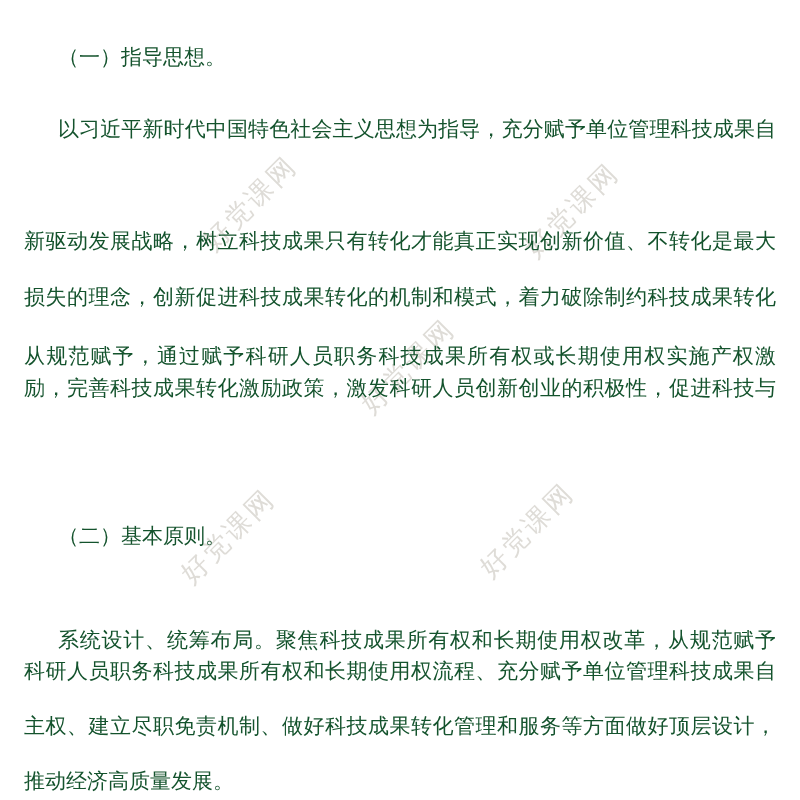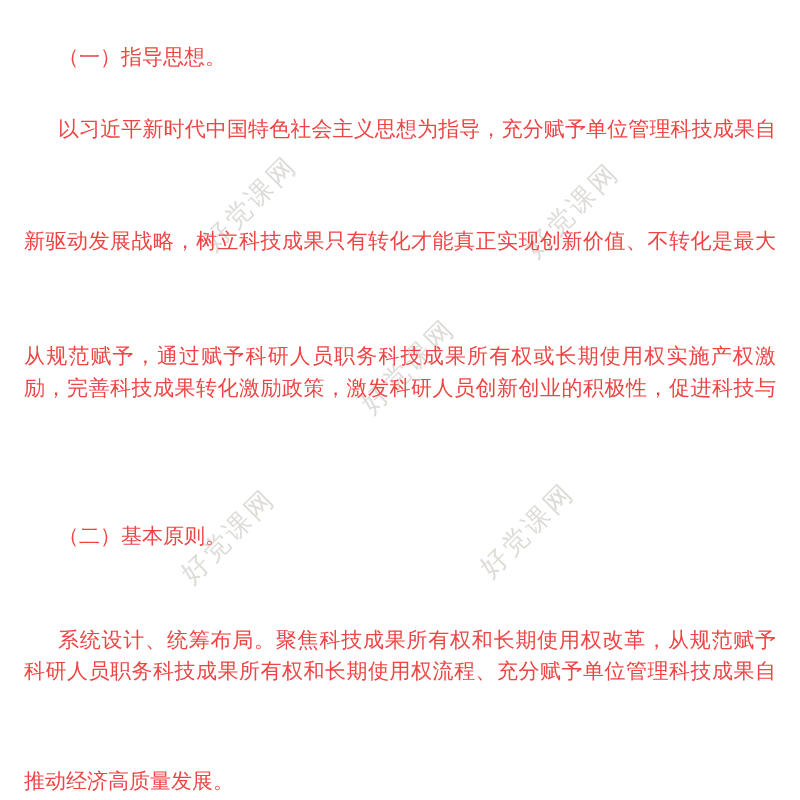--- a/index.html
+++ b/index.html
@@ -31,21 +31,21 @@
     font-weight: 400;
   }
   .line {
     position: absolute;
     left: 24px;
     width: 752px;
     box-sizing: border-box;
     font-size: 21px;
     line-height: 30px;
     height: 30px;
-    color: #ef4444;
+    color: #14532d;
     font-weight: 300;
     text-align: left;
     white-space: normal;
   }
   .indent {
     padding-left: 34px;
   }
   .fill {
     text-align: justify;
     text-align-last: justify;
@@ -61,22 +61,24 @@
     <span class="wm" style="left:572px; top:210px">好党课网</span>
     <span class="wm" style="left:408px; top:366px">好党课网</span>
     <span class="wm" style="left:228px; top:536px">好党课网</span>
     <span class="wm" style="left:527px; top:530px">好党课网</span>
   </div>
 
   <div class="line indent" style="top:42px">（一）指导思想。</div>
 
   <div class="line indent fill" style="top:114px">以习近平新时代中国特色社会主义思想为指导，充分赋予单位管理科技成果自</div>
   <div class="line fill" style="top:226px">新驱动发展战略，树立科技成果只有转化才能真正实现创新价值、不转化是最大</div>
+  <div class="line fill" style="top:282px">损失的理念，创新促进科技成果转化的机制和模式，着力破除制约科技成果转化</div>
   <div class="line fill" style="top:341px">从规范赋予，通过赋予科研人员职务科技成果所有权或长期使用权实施产权激</div>
   <div class="line fill" style="top:373px">励，完善科技成果转化激励政策，激发科研人员创新创业的积极性，促进科技与</div>
 
   <div class="line indent" style="top:521px">（二）基本原则。</div>
 
   <div class="line indent fill" style="top:625px">系统设计、统筹布局。聚焦科技成果所有权和长期使用权改革，从规范赋予</div>
   <div class="line fill" style="top:656px">科研人员职务科技成果所有权和长期使用权流程、充分赋予单位管理科技成果自</div>
+  <div class="line fill" style="top:711px">主权、建立尽职免责机制、做好科技成果转化管理和服务等方面做好顶层设计，</div>
   <div class="line" style="top:766px">推动经济高质量发展。</div>
 
 </div>
 
 </body></html>

